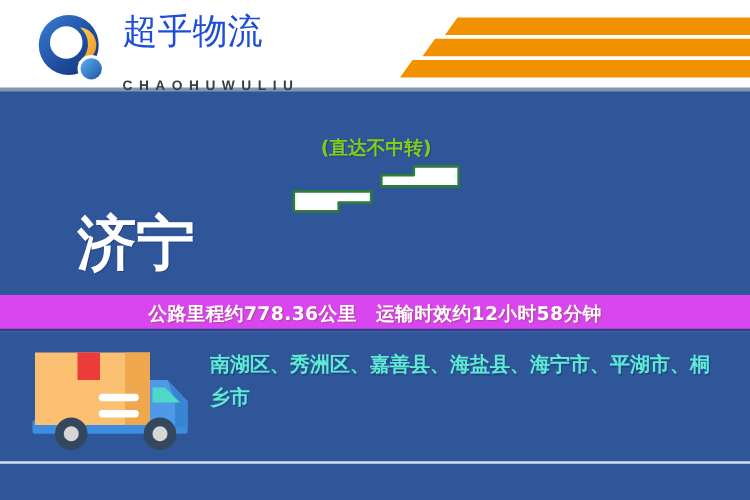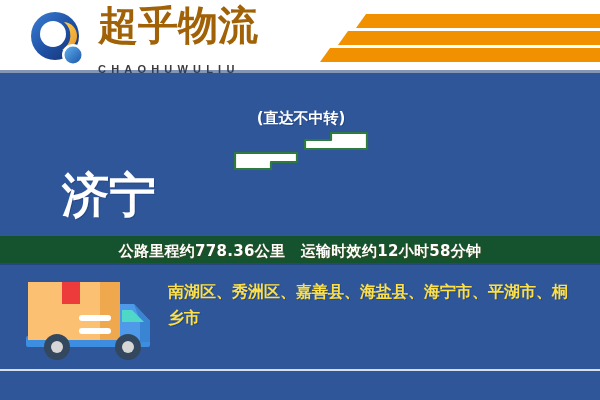--- a/index.html
+++ b/index.html
@@ -25,21 +25,21 @@
   #logo-mark{
     position:relative;width:62px;height:62px;flex:none;
   }
   #logo-mark svg{display:block;width:62px;height:62px;}
   #logo-text{
     margin-left:8px;display:flex;flex-direction:column;
     justify-content:center;
   }
   #brand-cn{
     font-family:"DejaVu Sans","Liberation Sans",sans-serif;
-    font-size:40px;font-weight:bold;color:#a16207;
+    font-size:28px;font-weight:normal;color:#1d4ed8;
     line-height:40px;letter-spacing:0px;white-space:nowrap;
   }
   #brand-en{
     font-family:"Liberation Sans",sans-serif;
     font-size:11px;font-weight:bold;color:#3c3c3c;
     letter-spacing:5.2px;line-height:14px;
     margin-top:17px;white-space:nowrap;
   }
   #stripes{
     position:absolute;right:0;top:6px;width:300px;height:62px;
@@ -66,38 +66,38 @@
   }
   #city-origin{left:62px;}
   #city-dest{left:383px;}
 
   #arrow-group{
     position:absolute;left:228px;top:36px;width:146px;height:110px;
     text-align:center;
   }
   #arrow-top-note{
     font-family:"DejaVu Sans","Liberation Sans",sans-serif;
-    font-size:15px;font-weight:bold;color:#ffffff;
+    font-size:15px;font-weight:bold;color:#84cc16;
     line-height:18px;white-space:nowrap;
     text-shadow:1px 1px 0 rgba(20,45,95,.4);
   }
   #arrow-svg-wrap{margin-top:4px;}
   #arrow-svg-wrap svg{display:block;margin:0 auto;}
   #arrow-bottom-note{
     margin-top:6px;
     font-family:"DejaVu Sans","Liberation Sans",sans-serif;
     font-size:14px;font-weight:bold;color:#ffffff;
     line-height:17px;white-space:nowrap;
     text-shadow:1px 1px 0 rgba(20,45,95,.4);
   }
 
   
   #info-bar{
     position:absolute;left:0;top:236px;width:600px;height:29px;
-    background:#14532d;
+    background:#d946ef;
     display:flex;align-items:center;justify-content:center;
     box-shadow:0 -2px 0 #24477f inset;
   }
   #info-bar-text{
     font-family:"DejaVu Sans","Liberation Sans",sans-serif;
     font-size:15px;font-weight:bold;color:#ffffff;
     line-height:20px;white-space:nowrap;
     letter-spacing:.3px;
     text-shadow:1px 1px 1px rgba(120,60,0,.35);
   }
@@ -106,21 +106,21 @@
   #coverage{
     position:absolute;left:0;top:265px;width:600px;height:135px;
   }
   #truck{
     position:absolute;left:22px;top:9px;width:140px;height:95px;
   }
   #truck svg{display:block;}
   #coverage-text{
     position:absolute;left:168px;top:14px;width:412px;
     font-family:"DejaVu Sans","Liberation Sans",sans-serif;
-    font-size:16px;font-weight:bold;color:#fde047;
+    font-size:16px;font-weight:bold;color:#5eead4;
     line-height:26px;
     text-shadow:1px 1px 0 rgba(20,45,95,.35);
   }
   #bottom-rule{
     position:absolute;left:0;top:104px;width:600px;height:2px;
     background:#e9eef6;opacity:.9;
   }
 </style>
 </head>
 <body>

